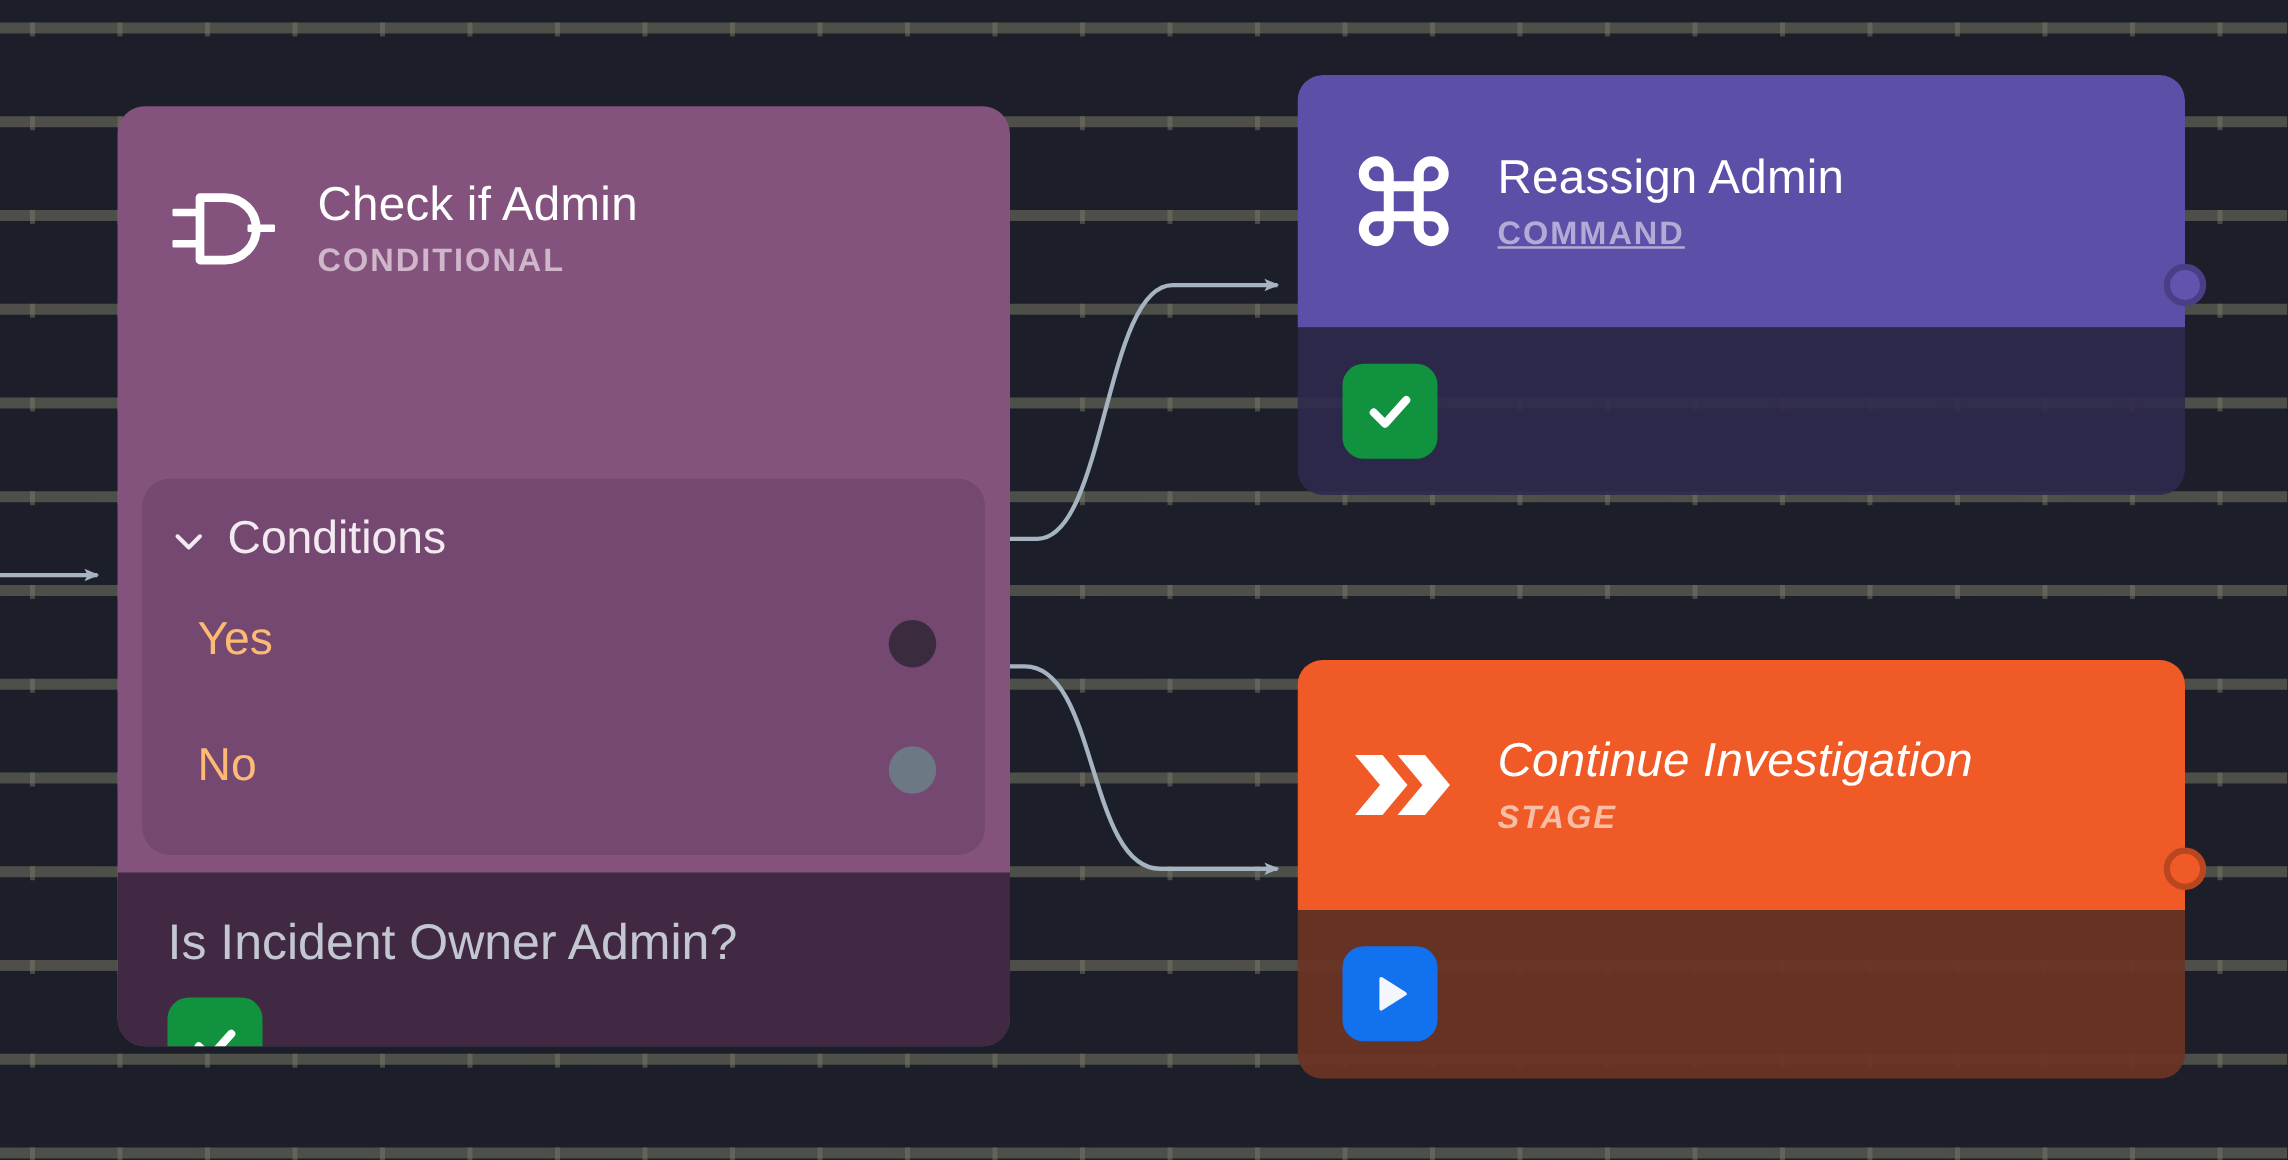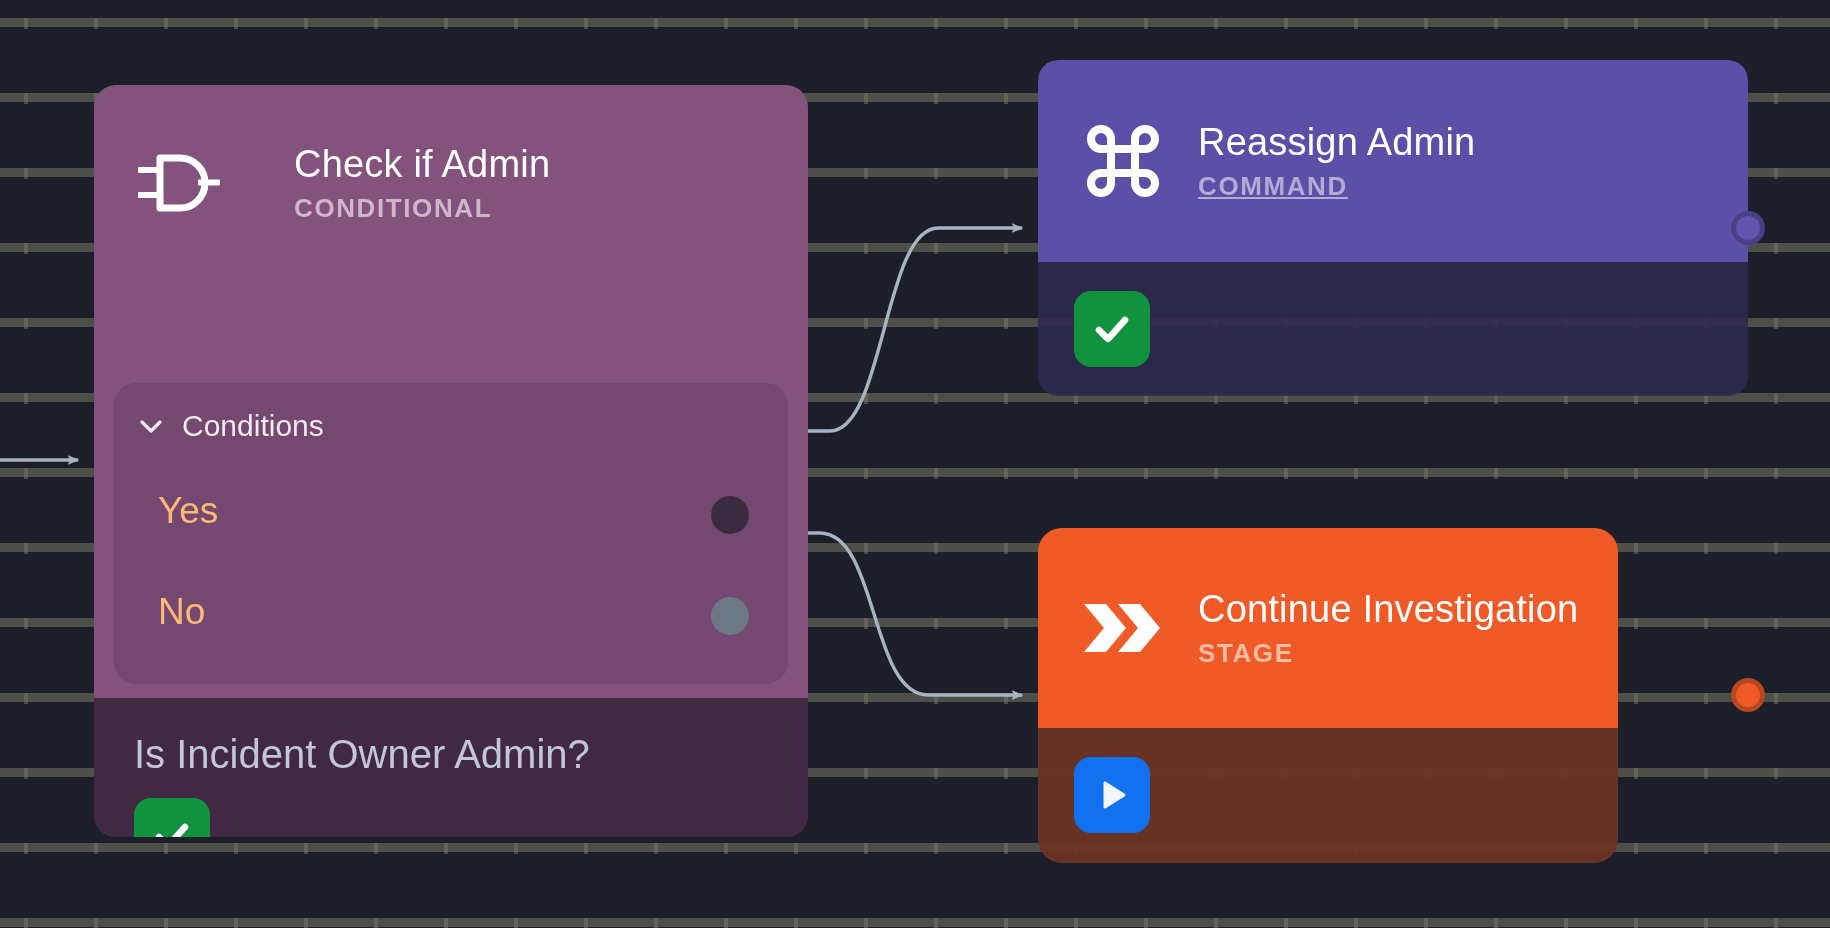--- a/index.html
+++ b/index.html
@@ -63,21 +63,20 @@
     height: 752px;
     background: #83527d;
     border-radius: 22px;
   }
   .cond-header {
     display: flex;
     align-items: center;
     height: 196px;
     padding-left: 42px;
     box-sizing: border-box;
-    gap: 40px;
   }
   .cond-icon {
     width: 86px;
     height: 86px;
     flex: 0 0 86px;
     display: flex;
     align-items: center;
     justify-content: center;
   }
   .titleblock { margin-left: 32px; }
@@ -104,21 +103,21 @@
     height: 301px;
     background: #744870;
     border-radius: 22px;
     box-sizing: border-box;
   }
   .cond-row-head {
     display: flex;
     align-items: center;
     padding: 26px 0 0 22px;
     color: #f2eaf0;
-    font-size: 30px;
+    font-size: 37px;
   }
   .chev {
     width: 30px;
     height: 30px;
     margin-right: 16px;
     display: inline-block;
   }
   .branch {
     position: absolute;
     left: 44px;
@@ -195,23 +194,24 @@
     background: rgba(47,41,78,0.90);
     border-radius: 0 0 20px 20px;
     position: relative;
   }
   .cmd-sub { color: #b3abd6; text-decoration: underline; }
 
   
   .stage-node {
     left: 1038px;
     top: 528px;
-    width: 580px;
+    width: 710px;
     height: 335px;
-    border-radius: 24px;
+    border-radius: 4px;
+    font-style: italic;
   }
   .stage-header {
     height: 200px;
     background: #ef5a27;
     display: flex;
     align-items: center;
     padding-left: 42px;
     box-sizing: border-box;
     border-radius: 20px 20px 0 0;
   }

